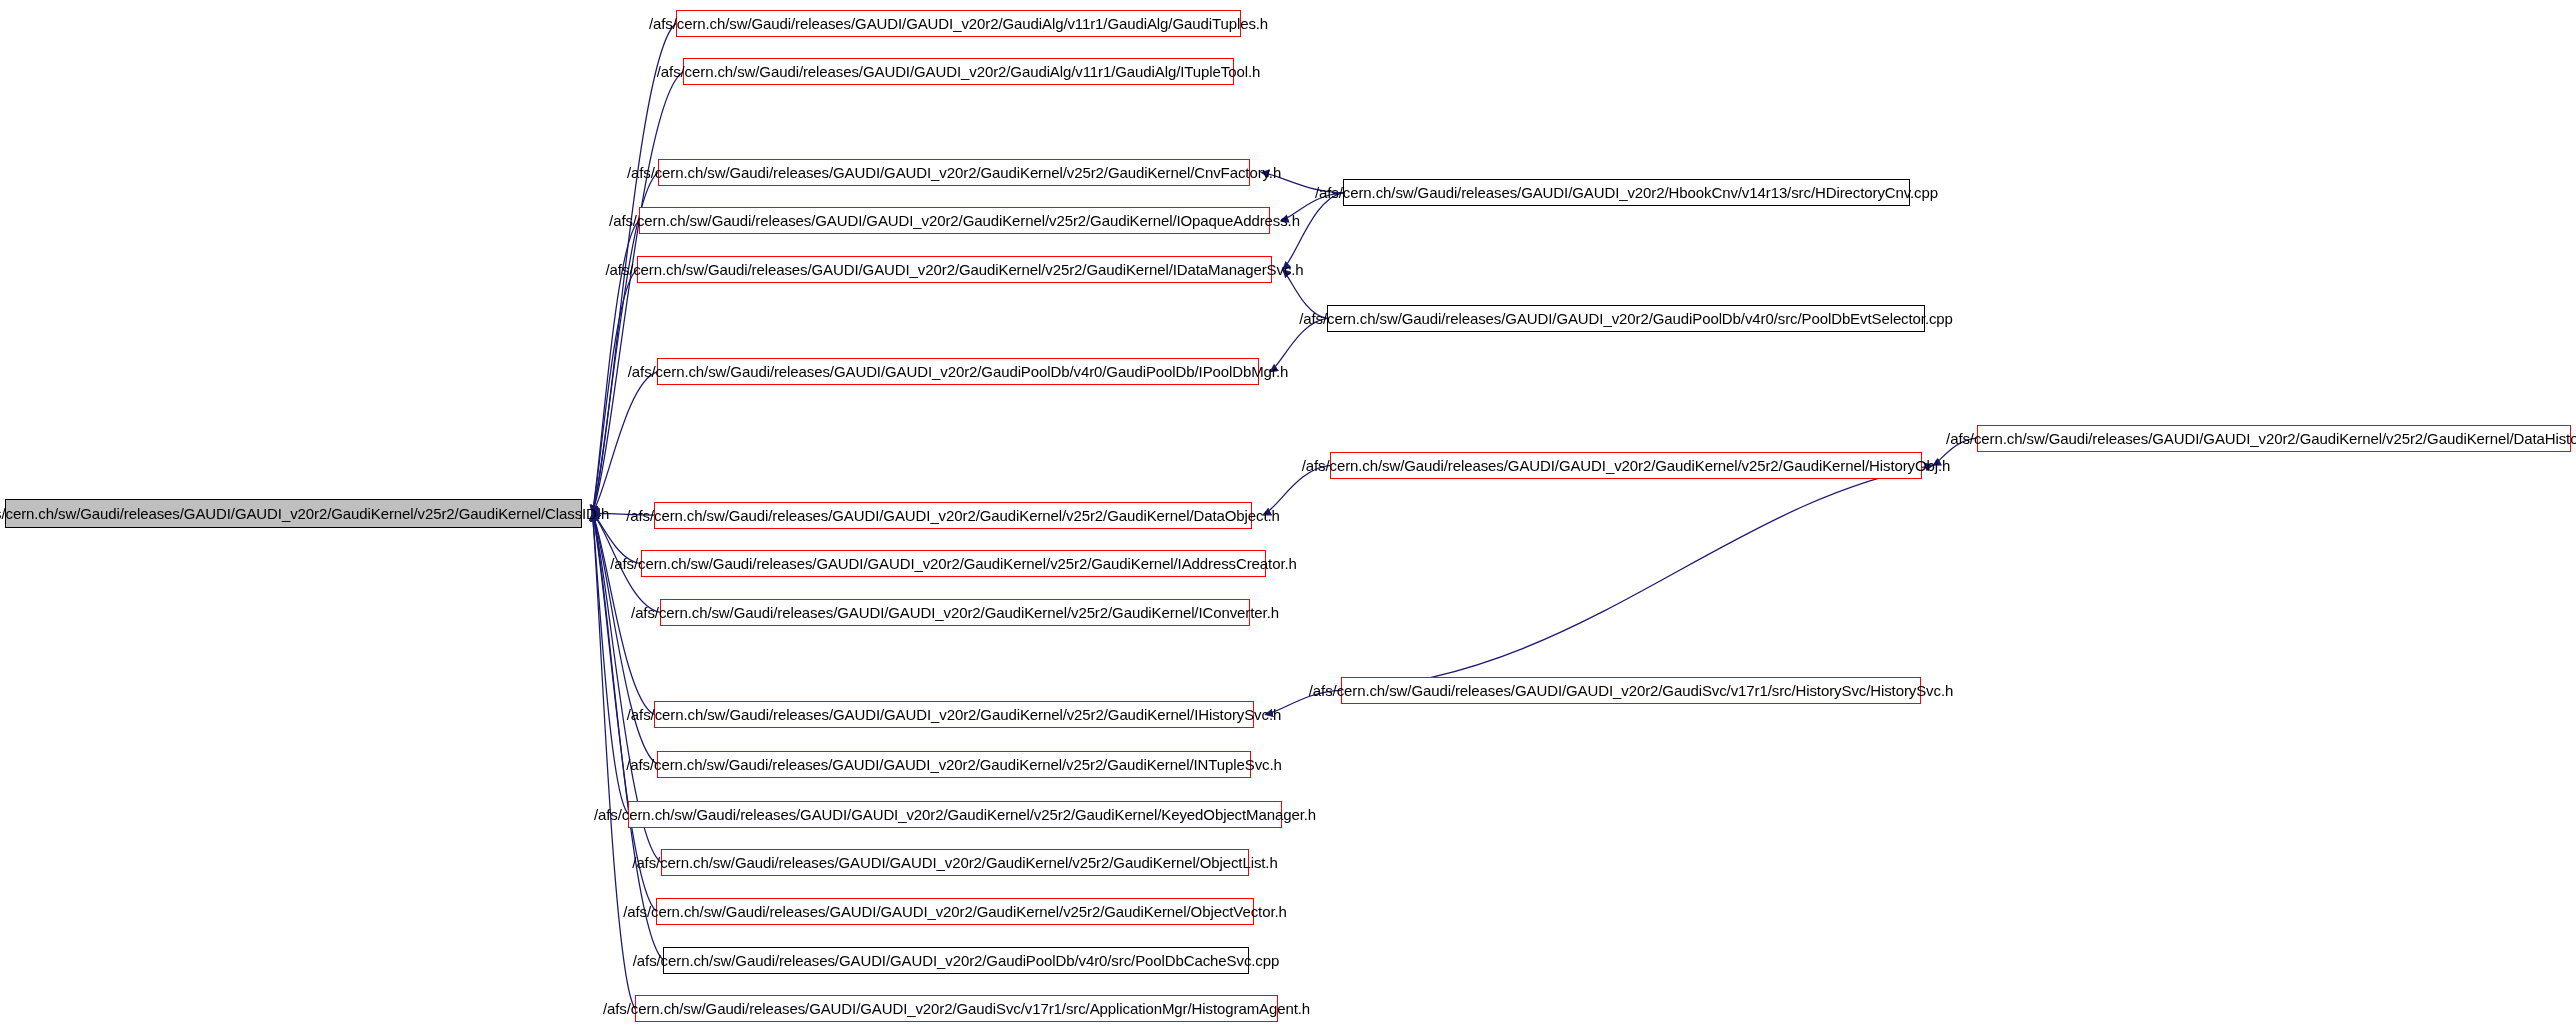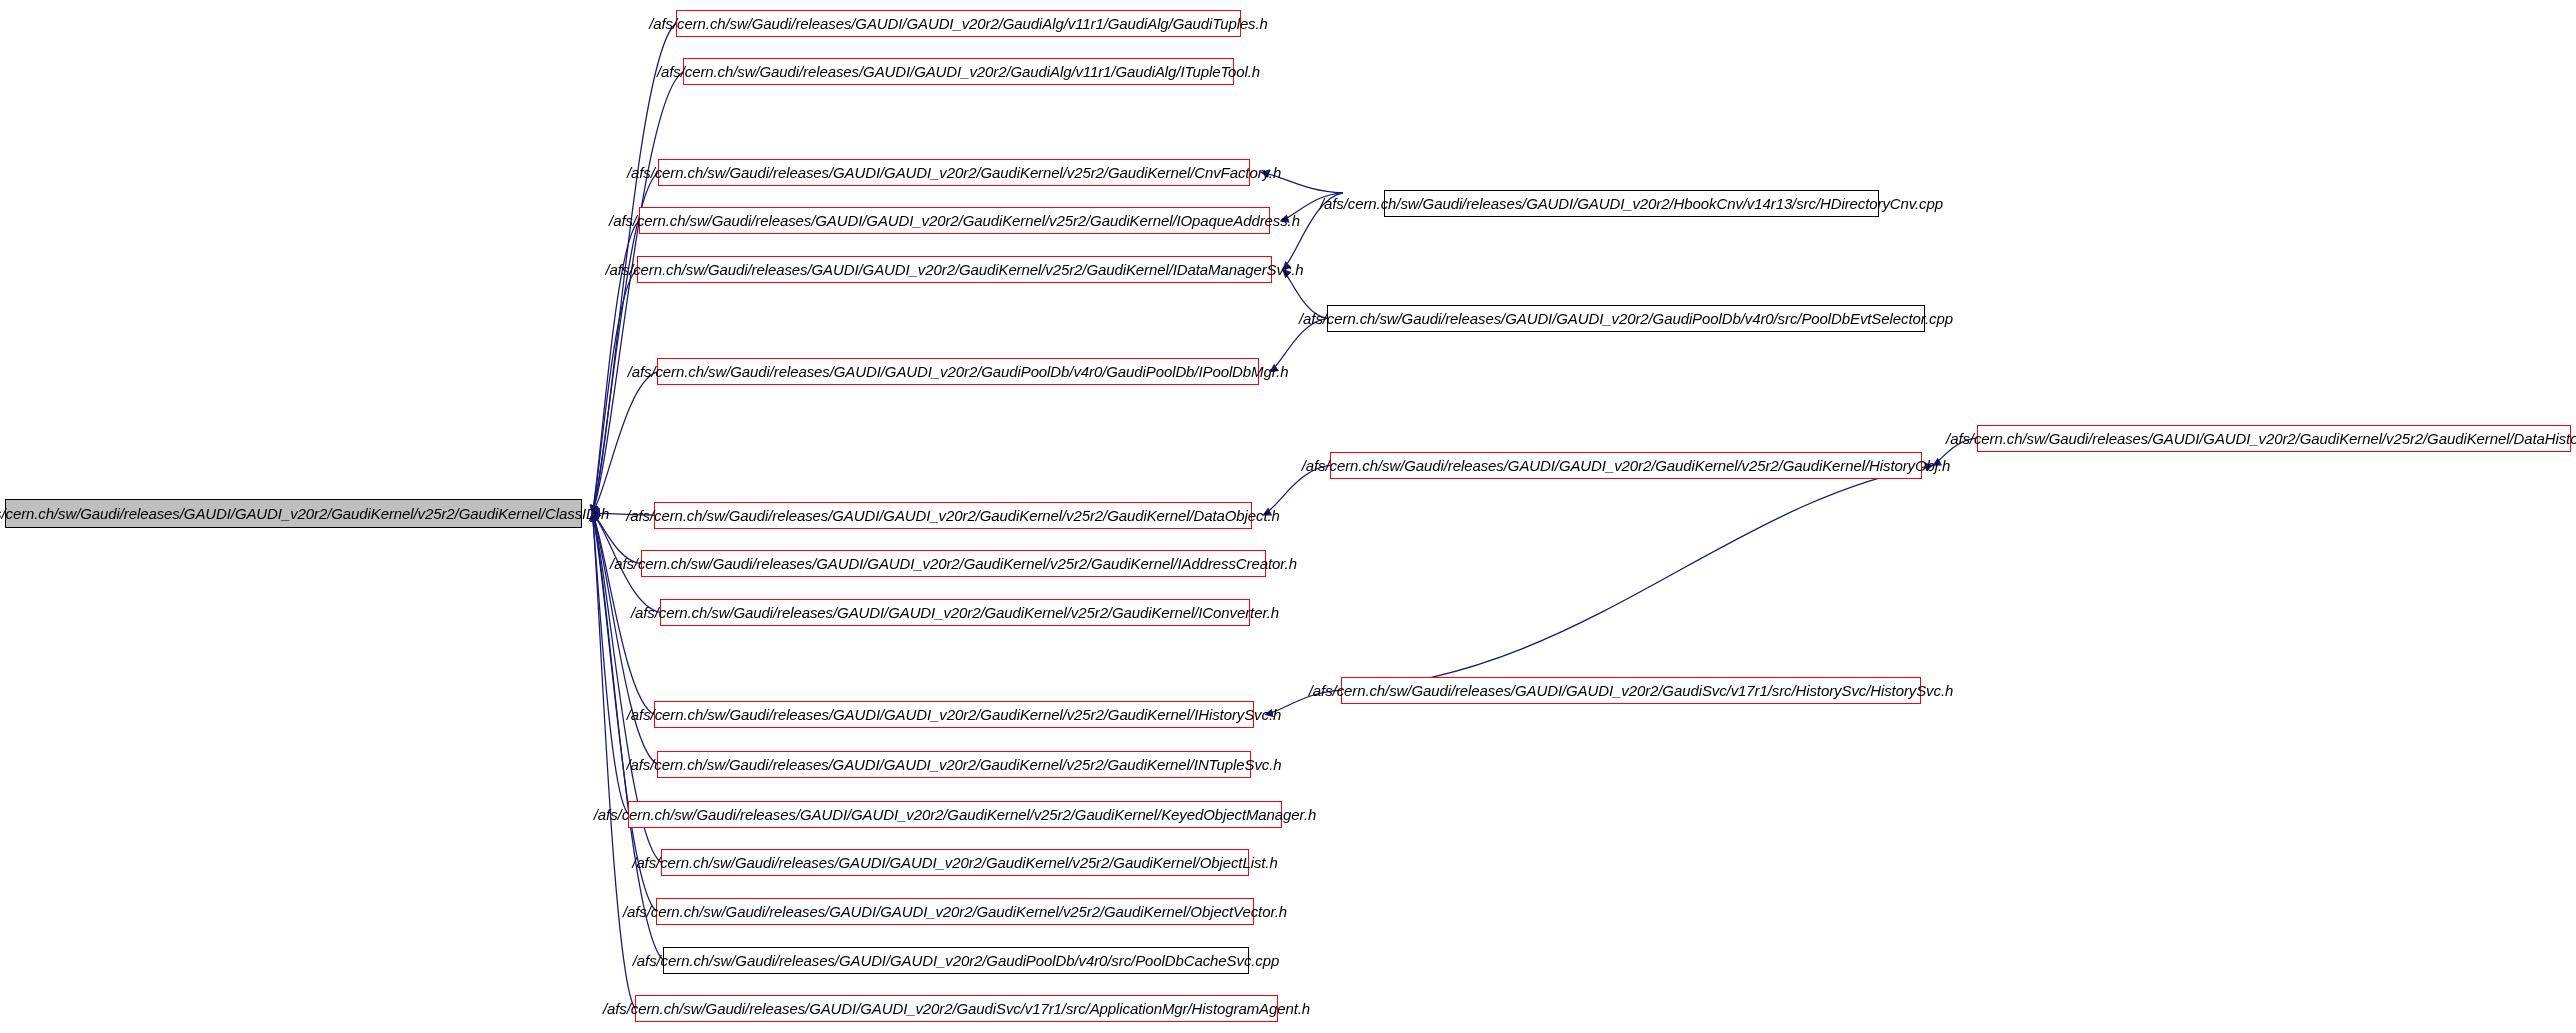--- a/index.html
+++ b/index.html
@@ -32,21 +32,20 @@
     white-space: nowrap;
     font-size: 15px;
     line-height: 1;
     letter-spacing: -0.1px;
     color: #000000;
     background: #ffffff;
     border: 1px solid #ff0000;
     padding: 0 6.8px;
     height: 27px;
     z-index: 5;
-    font-style: italic;
   }
   .node.black-border {
     border: 1px solid #000000;
   }
   .node.root {
     background: #bfbfbf;
     border: 1px solid #000000;
     font-size: 15px;
   }
   .node-label {
@@ -154,21 +153,21 @@
   </div>
 
   <div class="node black-border" id="n-pooldbcachesvc" style="left:663px; top:947px; width:586px;">
     <span class="node-label">/afs/cern.ch/sw/Gaudi/releases/GAUDI/GAUDI_v20r2/GaudiPoolDb/v4r0/src/PoolDbCacheSvc.cpp</span>
   </div>
 
   <div class="node" id="n-histogramagent" style="left:635px; top:995px; width:643px;">
     <span class="node-label">/afs/cern.ch/sw/Gaudi/releases/GAUDI/GAUDI_v20r2/GaudiSvc/v17r1/src/ApplicationMgr/HistogramAgent.h</span>
   </div>
 
-  <div class="node black-border" id="n-hdirectorycnv" style="left:1343px; top:190px; width:495px;margin-left:41px;">
+  <div class="node black-border" id="n-hdirectorycnv" style="left:1343px; top:179px; width:567px;">
     <span class="node-label">/afs/cern.ch/sw/Gaudi/releases/GAUDI/GAUDI_v20r2/HbookCnv/v14r13/src/HDirectoryCnv.cpp</span>
   </div>
 
   <div class="node black-border" id="n-pooldbevtselector" style="left:1327px; top:305px; width:598px;">
     <span class="node-label">/afs/cern.ch/sw/Gaudi/releases/GAUDI/GAUDI_v20r2/GaudiPoolDb/v4r0/src/PoolDbEvtSelector.cpp</span>
   </div>
 
   <div class="node" id="n-historyobj" style="left:1330px; top:452px; width:592px;">
     <span class="node-label">/afs/cern.ch/sw/Gaudi/releases/GAUDI/GAUDI_v20r2/GaudiKernel/v25r2/GaudiKernel/HistoryObj.h</span>
   </div>

